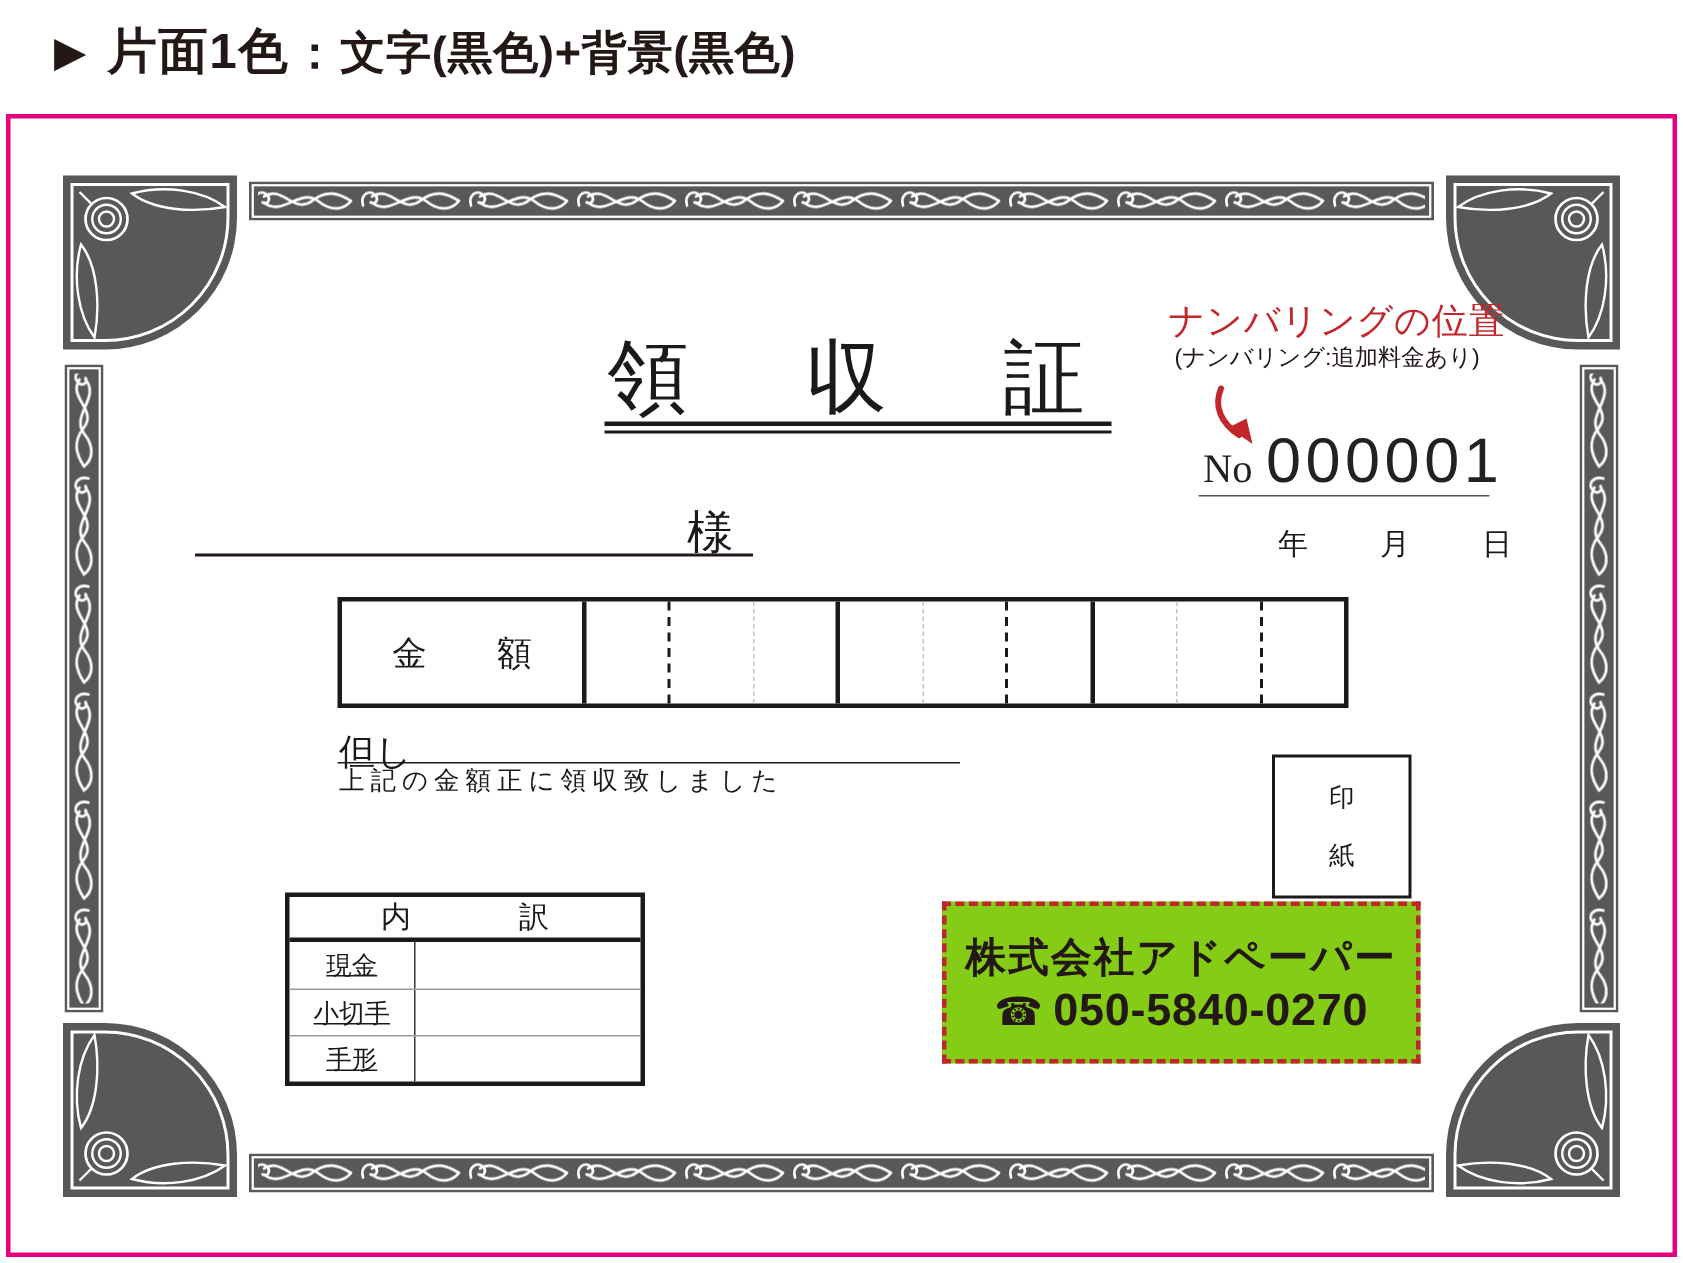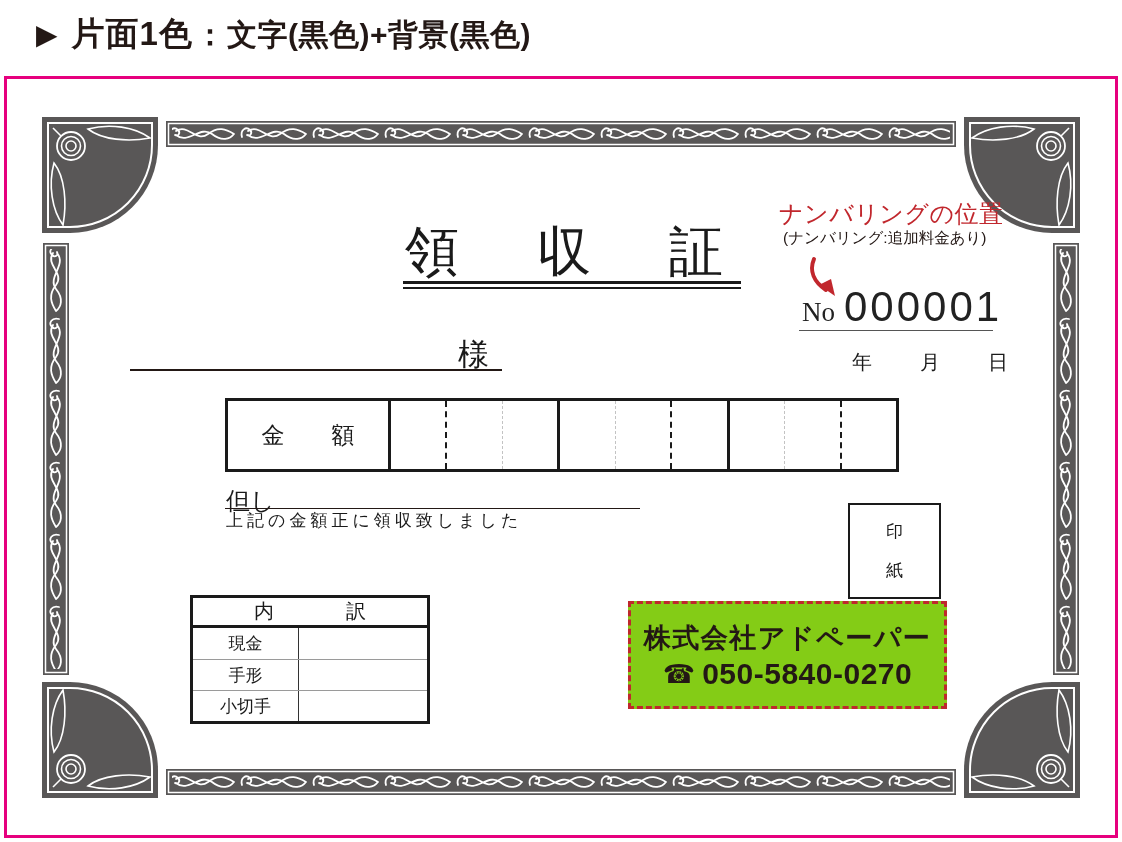--- a/index.html
+++ b/index.html
@@ -72,22 +72,22 @@
     border:2px solid #1a1a1a; display:flex; flex-direction:column; align-items:center;
     justify-content:space-evenly; font-size:17px; color:#1a1a1a; }
   
   .breakdown { position:absolute; left:190px; top:585px; width:240px;
     border:3px solid #1a1a1a; background:#fff;margin-top:10px; }
   .breakdown-header { height:30px; display:flex; align-items:center; justify-content:center;
     font-size:20px; letter-spacing:26px; padding-left:26px; border-bottom:3px solid #1a1a1a;
     color:#1a1a1a; }
   .breakdown-row { height:31px; display:flex; }
   .breakdown-row + .breakdown-row { border-top:1.5px solid #9a9a9a; }
-  .breakdown-row .lbl { width:106px; border-right:1.5px solid #333; display:flex;
-    align-items:center; justify-content:center; font-size:17px; color:#1a1a1a; }
+  .breakdown-row .lbl { width:84px; border-right:1.5px solid #333; display:flex;
+    align-items:center; justify-content:center; font-size:17px; color:#1a1a1a;text-decoration:underline; }
   .breakdown-row .val { flex:1; }
   
   .company { position:absolute; left:628px; top:601px; width:319px; height:108px;
     border:3px dashed #bf272d; display:flex; flex-direction:column; align-items:center;
     justify-content:center; text-align:center; background:#84cc16; }
   .company .name { font-size:27px; font-weight:700; letter-spacing:1.5px; color:#231815; }
   .company .addr { font-size:14px; font-weight:700; margin-top:1px; color:#231815; }
   .company .phone-row { display:flex; align-items:center; gap:7px; margin-top:1px; }
   .company .phone-icon { font-size:26px; line-height:1; }
   .company .phone { font-size:30px; font-weight:600; letter-spacing:0.5px; color:#231815; }
@@ -238,25 +238,25 @@
     <span>紙</span>
   </div>
 
   <div class="breakdown">
     <div class="breakdown-header serif">内　訳</div>
     <div class="breakdown-row">
       <div class="lbl serif">現金</div>
       <div class="val"></div>
     </div>
     <div class="breakdown-row">
+      <div class="lbl serif">小切手</div>
+      <div class="val"></div>
+    </div>
+    <div class="breakdown-row">
       <div class="lbl serif">手形</div>
-      <div class="val"></div>
-    </div>
-    <div class="breakdown-row">
-      <div class="lbl serif">小切手</div>
       <div class="val"></div>
     </div>
   </div>
 
   <div class="company">
     <div class="name">株式会社アドペーパー</div>
     <div class="phone-row">
       <span class="phone-icon">☎</span>
       <span class="phone">050-5840-0270</span>
     </div>

